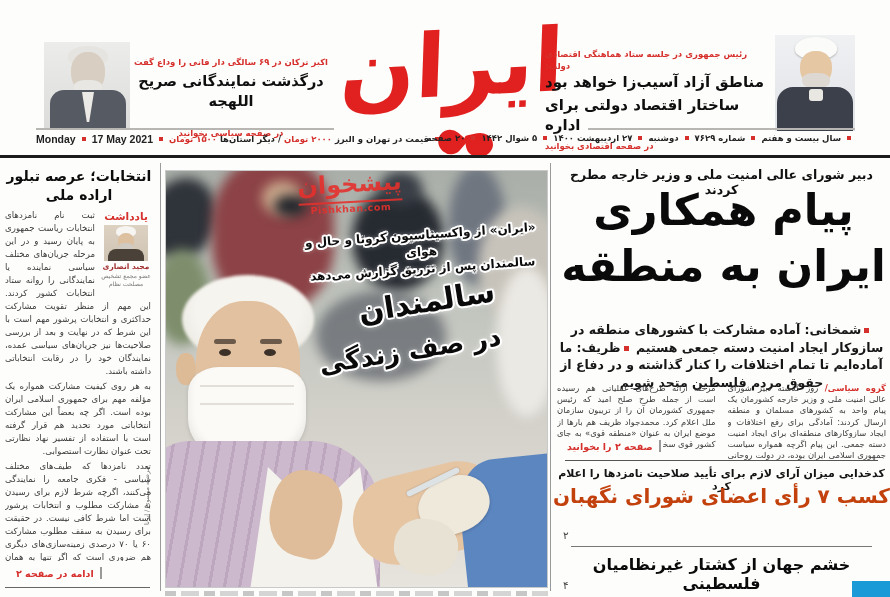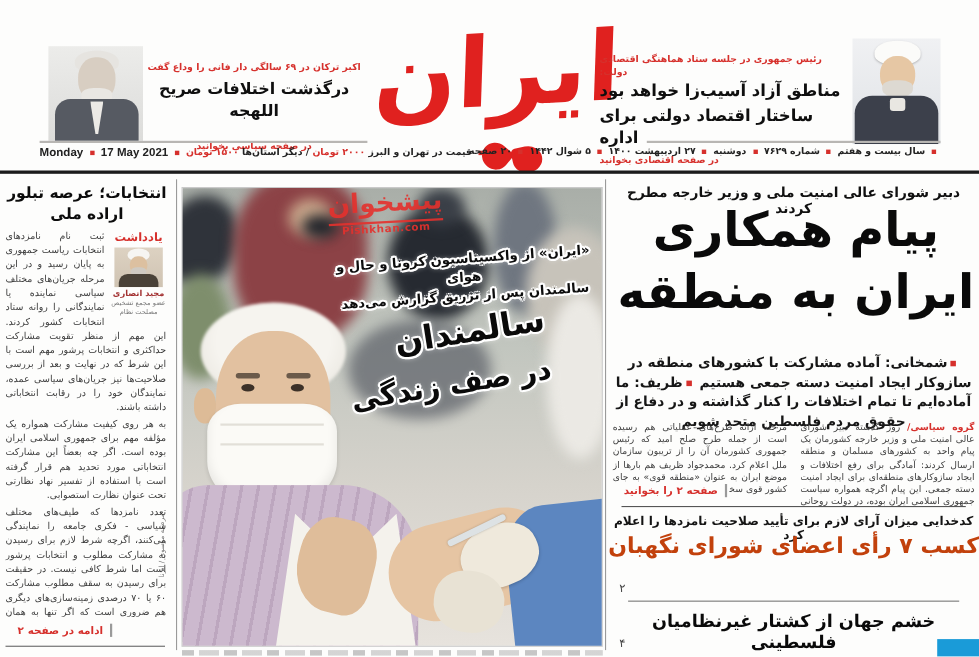--- a/index.html
+++ b/index.html
@@ -96,21 +96,21 @@
 
     <div class="portrait p-bg-gray" style="left:44px;top:42px;width:86px;height:86px">
       <div class="pp" style="left:24px;top:4px;width:40px;height:20px;background:#e6e4e0;border-radius:50% 50% 40% 40%"></div>
       <div class="pp" style="left:27px;top:10px;width:34px;height:40px;background:#d8cec2;border-radius:46%"></div>
       <div class="pp" style="left:30px;top:38px;width:28px;height:14px;background:#e9e7e3;border-radius:40%"></div>
       <div class="pp" style="left:6px;top:48px;width:76px;height:40px;background:#565a62;border-radius:14px 14px 0 0"></div>
       <div class="pp" style="left:38px;top:50px;width:12px;height:30px;background:#eceae6;clip-path:polygon(0 0,100% 0,60% 100%,40% 100%)"></div>
     </div>
     <div class="abs" style="left:130px;top:56px;width:202px;text-align:center">
       <div class="hdr-kicker">اکبر ترکان در ۶۹ سالگی دار فانی را وداع گفت</div>
-      <div class="hdr-headline" style="margin-top:3px">درگذشت اختلافات صریح اللهجه</div>
+      <div class="hdr-headline" style="margin-top:3px">درگذشت نمایندگانی صریح اللهجه</div>
       <div class="hdr-link" style="margin-top:16px">در صفحه سیاسی بخوانید</div>
     </div>
     <div class="hdr-rule" style="left:36px;top:128px;width:298px"></div>
 
     <div class="masthead">ایران</div>
     <div class="logo-drop" style="left:438px;top:130px;width:25px;height:24px;border-radius:50% 4px 50% 50%;transform:rotate(40deg)"></div>
     <div class="logo-drop" style="left:466px;top:133px;width:27px;height:24px;border-radius:4px 50% 50% 50%;transform:rotate(-12deg)"></div>
 
     <div class="abs" style="left:545px;top:48px;width:222px;text-align:left">
       <div class="hdr-kicker">رئیس جمهوری در جلسه ستاد هماهنگی اقتصادی دولت:</div>

